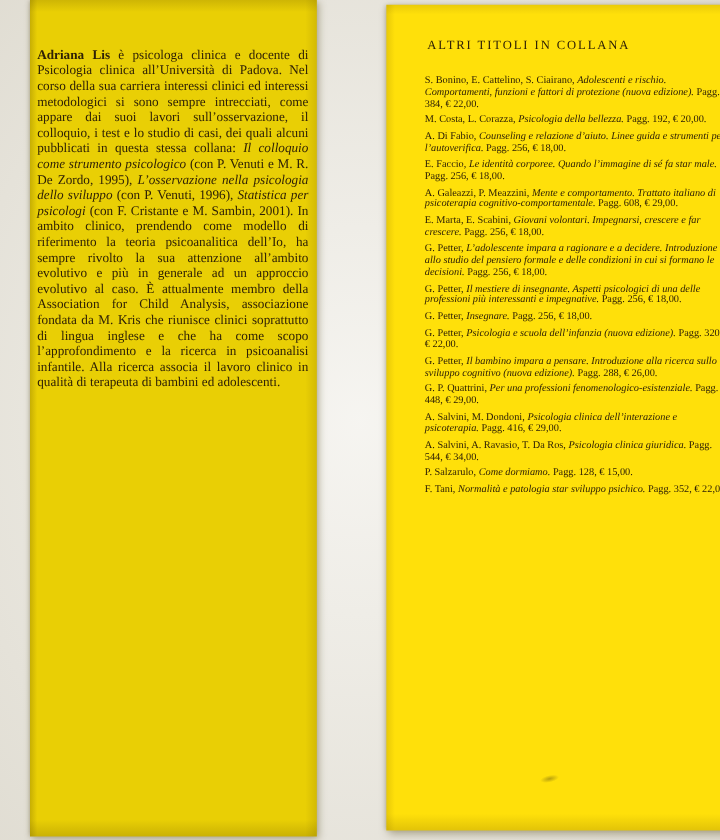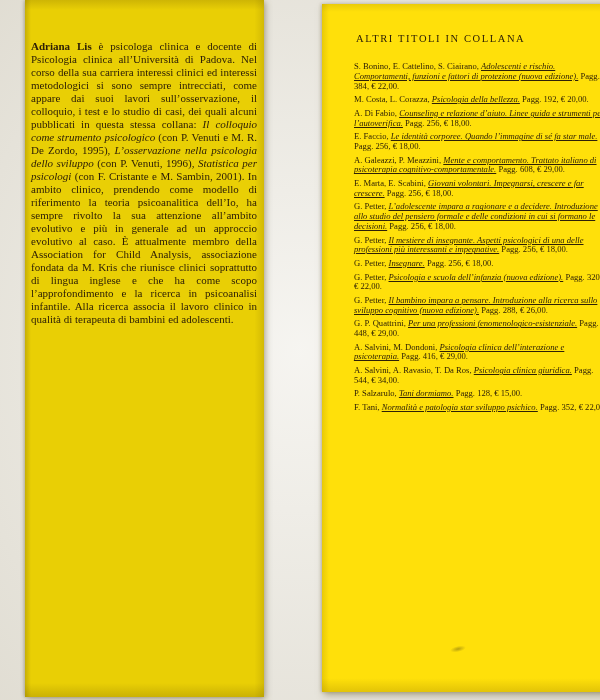--- a/index.html
+++ b/index.html
@@ -52,21 +52,21 @@
     font-weight: normal;
     letter-spacing: 1.6px;
   }
   .entries { }
   .entry {
     margin: 0 0 3.8px 0;
     font-size: 8.6px;
     line-height: 9.8px;
     text-align: left;
   }
-  .entry .title { font-style: italic; text-decoration: underline; }
+  .entry .title { font-style: italic; }
   .print-mark {
     position: absolute;
     left: 128px; top: 642px;
     width: 16px; height: 6px;
     background: radial-gradient(ellipse at center, rgba(70,58,20,.55), rgba(70,58,20,0) 70%);
     transform: rotate(-12deg);
     opacity: .7;
   }
 </style>
 </head>
@@ -106,20 +106,20 @@
   <p class="entry"><span class="author">G. Petter,</span> <i class="title">Psicologia e scuola dell’infanzia (nuova edizione).</i> <span class="rest">Pagg. 320, € 22,00.</span></p>
 
   <p class="entry"><span class="author">G. Petter,</span> <i class="title">Il bambino impara a pensare. Introduzione alla ricerca sullo sviluppo cognitivo (nuova edizione).</i> <span class="rest">Pagg. 288, € 26,00.</span></p>
 
   <p class="entry"><span class="author">G. P. Quattrini,</span> <i class="title">Per una professioni fenomenologico-esistenziale.</i> <span class="rest">Pagg. 448, € 29,00.</span></p>
 
   <p class="entry"><span class="author">A. Salvini, M. Dondoni,</span> <i class="title">Psicologia clinica dell’interazione e psicoterapia.</i> <span class="rest">Pagg. 416, € 29,00.</span></p>
 
   <p class="entry"><span class="author">A. Salvini, A. Ravasio, T. Da Ros,</span> <i class="title">Psicologia clinica giuridica.</i> <span class="rest">Pagg. 544, € 34,00.</span></p>
 
-  <p class="entry"><span class="author">P. Salzarulo,</span> <i class="title">Tani dormiamo.</i> <span class="rest">Pagg. 128, € 15,00.</span></p>
+  <p class="entry"><span class="author">P. Salzarulo,</span> <i class="title">Come dormiamo.</i> <span class="rest">Pagg. 128, € 15,00.</span></p>
 
   <p class="entry"><span class="author">F. Tani,</span> <i class="title">Normalità e patologia star sviluppo psichico.</i> <span class="rest">Pagg. 352, € 22,00.</span></p>
 </div>
     <div class="print-mark"></div>
   </section>
 
 </div>
 
 </body></html>

